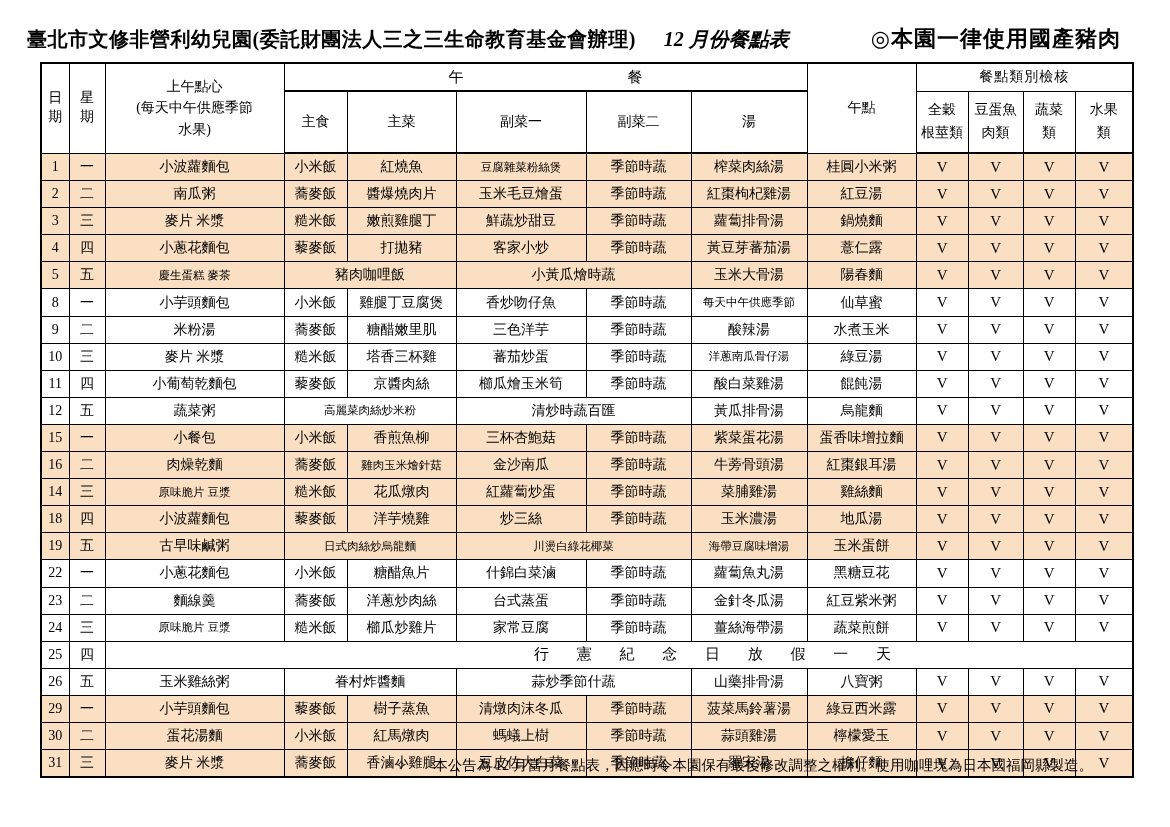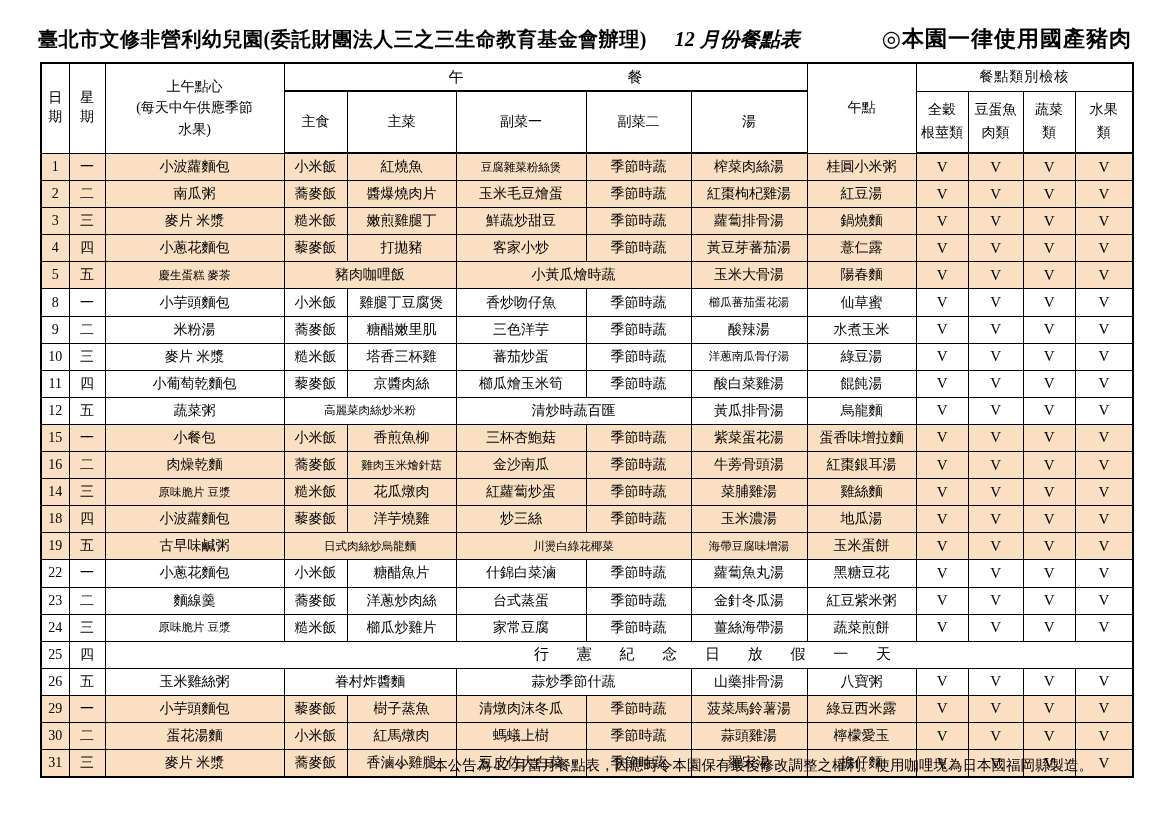--- a/index.html
+++ b/index.html
@@ -1,21 +1,21 @@
 <!DOCTYPE html>
 <html><head>
 <meta charset="utf-8">
 <style>
   html,body{margin:0;padding:0;background:#fff;}
   body{
     width:1170px;height:827px;position:relative;overflow:hidden;
     font-family:"Liberation Serif","DejaVu Serif",serif;color:#000;
   }
   .title-bar{
-    position:absolute;left:38px;top:24px;width:1094px;
+    position:absolute;left:27px;top:24px;width:1094px;
     display:flex;justify-content:space-between;align-items:baseline;gap:48px;
   }
   .title-left{display:flex;align-items:baseline;gap:28px;white-space:nowrap;}
   .school-name{font-size:20px;font-weight:bold;letter-spacing:.5px;}
   .menu-label{font-size:20px;font-weight:bold;font-style:italic;}
   .pork-note{font-size:22px;font-weight:bold;letter-spacing:1px;}
 
   table.menu{
     position:absolute;left:40px;top:62px;width:1092px;
     border-collapse:collapse;table-layout:fixed;
@@ -196,21 +196,21 @@
         <td class="check">V</td>
       </tr>
       <tr>
         <td>8</td>
         <td>一</td>
         <td>小芋頭麵包</td>
         <td>小米飯</td>
         <td>雞腿丁豆腐煲</td>
         <td>香炒吻仔魚</td>
         <td>季節時蔬</td>
-        <td class="small">櫛瓜蕃茄蛋花湯</td>
+        <td class="small">每天中午供應季節</td>
         <td>仙草蜜</td>
         <td class="check">V</td>
         <td class="check">V</td>
         <td class="check">V</td>
         <td class="check">V</td>
       </tr>
       <tr>
         <td>9</td>
         <td>二</td>
         <td>米粉湯</td>

